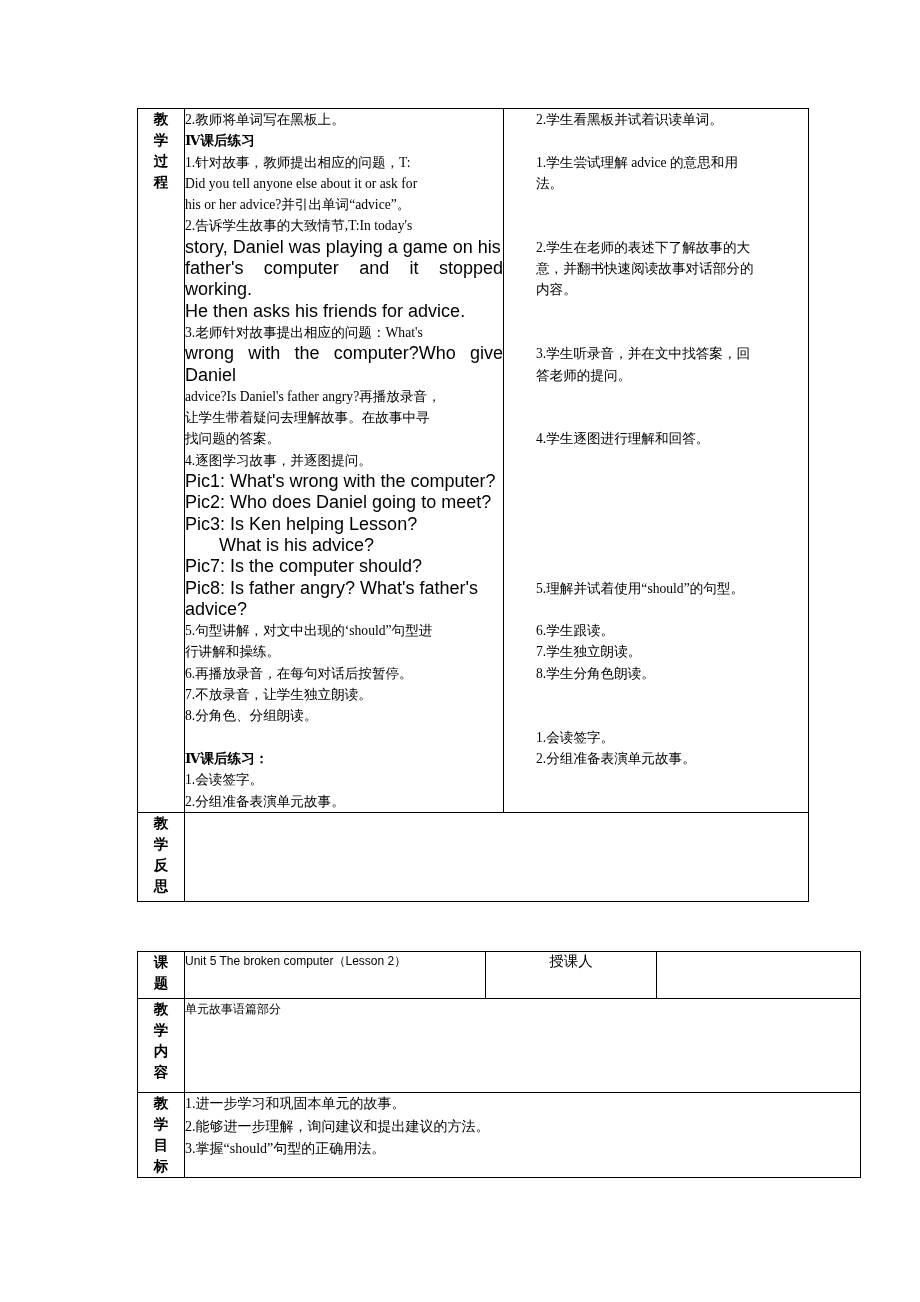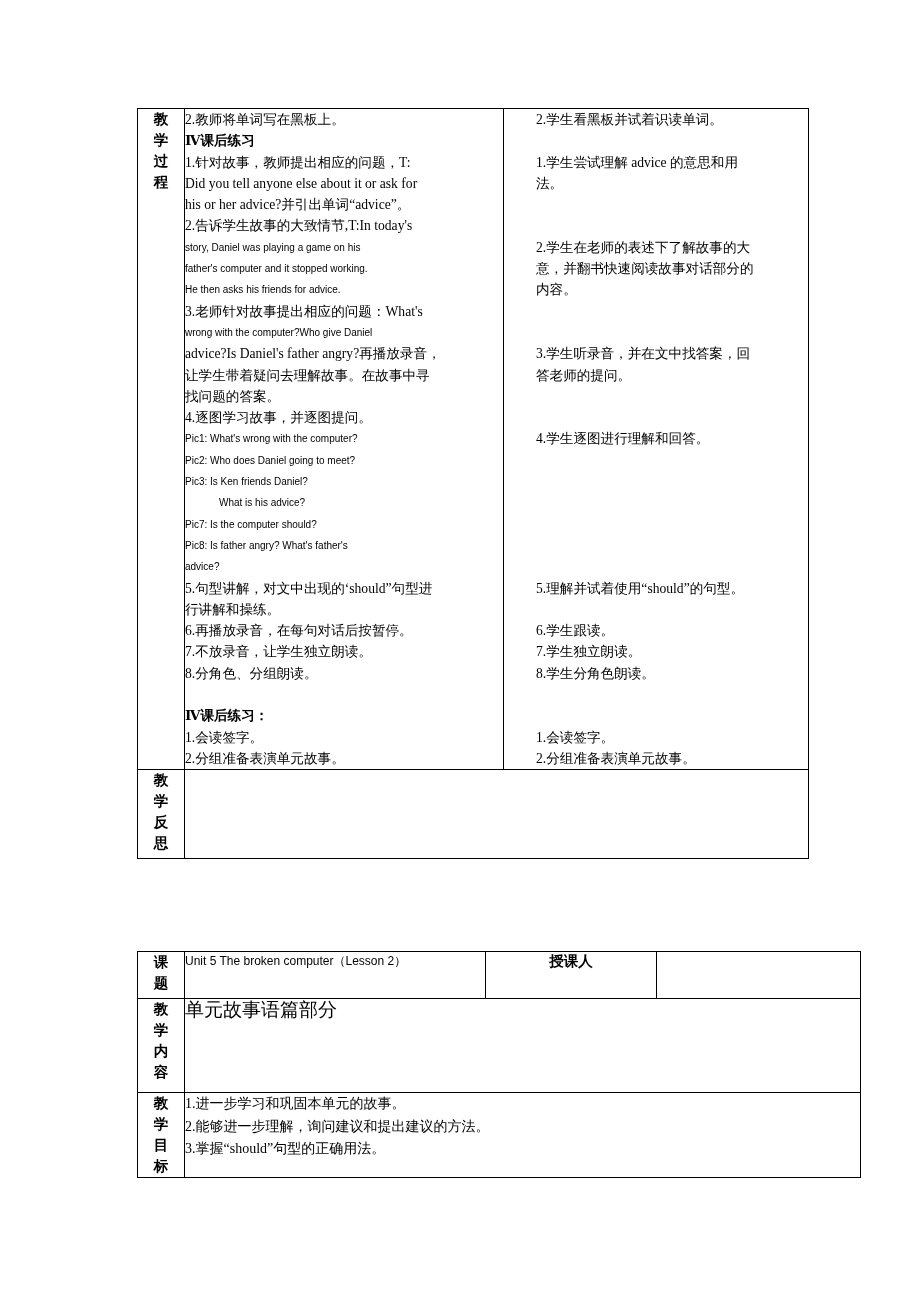--- a/index.html
+++ b/index.html
@@ -86,45 +86,45 @@
     text-justify: inter-ideograph;
     word-break: break-word;
   }
   .p.bold { font-weight: bold; }
   .p.nojust { text-align: left; }
   .p.indent { text-indent: 34px; }
 
   
   .sans {
     font-family: "Liberation Sans", "DejaVu Sans", sans-serif;
-    font-size: 10px;
+    font-size: 18px;
   }
 
   
   .sp   { height: 21.3px; }
 
   
   .meta-title {
     padding: 8px 8px 8px 9px;
     font-family: "Liberation Sans", "DejaVu Sans", sans-serif;
     font-size: 12px;
     line-height: 19px;
     vertical-align: top;
   }
   .meta-center {
     text-align: center;
     vertical-align: middle;
     font-family: "Liberation Serif", "DejaVu Serif", serif;
-    font-weight: bold;
+    font-weight: normal;
     font-size: 14.5px;
   }
   .meta-empty { }
   .meta-content {
     padding: 28px 8px 8px 9px;
-    font-size: 19px;
+    font-size: 12px;
     line-height: 21.3px;
   }
   .meta-goals {
     padding: 6px 8px 8px 9px;
     font-size: 14px;
     line-height: 22.5px;
   }
 </style>
 </head>
 <body>
@@ -152,21 +152,21 @@
           <p class="p sans">father's computer and it stopped working.</p>
           <p class="p sans nojust">He then asks his friends for advice.</p>
           <p class="p">3.老师针对故事提出相应的问题：What's</p>
           <p class="p sans">wrong with the computer?Who give Daniel</p>
           <p class="p nojust">advice?Is Daniel's father angry?再播放录音，</p>
           <p class="p">让学生带着疑问去理解故事。在故事中寻</p>
           <p class="p nojust">找问题的答案。</p>
           <p class="p nojust">4.逐图学习故事，并逐图提问。</p>
           <p class="p sans nojust">Pic1: What's wrong with the computer?</p>
           <p class="p sans nojust">Pic2: Who does Daniel going to meet?</p>
-          <p class="p sans nojust">Pic3: Is Ken friends Daniel?</p>
+          <p class="p sans nojust">Pic3: Is Ken helping Lesson?</p>
           <p class="p sans nojust indent">What is his advice?</p>
           <p class="p sans nojust">Pic7: Is the computer should?</p>
           <p class="p sans nojust">Pic8:  Is  father  angry?  What's  father's</p>
           <p class="p sans nojust">advice?</p>
           <p class="p">5.句型讲解，对文中出现的‘should”句型进</p>
           <p class="p nojust">行讲解和操练。</p>
           <p class="p nojust">6.再播放录音，在每句对话后按暂停。</p>
           <p class="p nojust">7.不放录音，让学生独立朗读。</p>
           <p class="p nojust">8.分角色、分组朗读。</p>
           <p class="p sp"></p>

